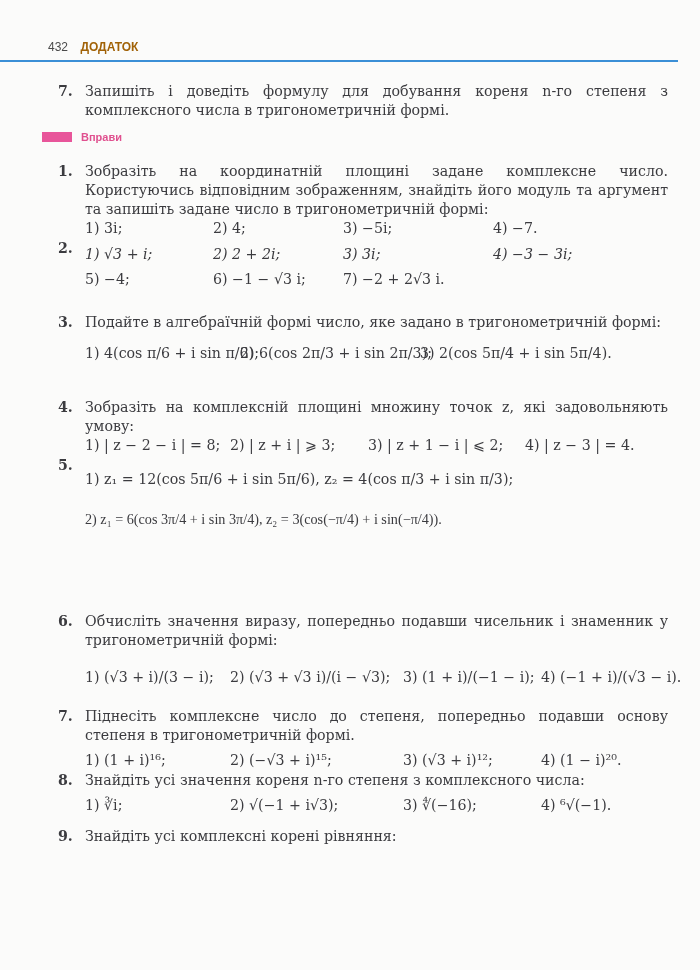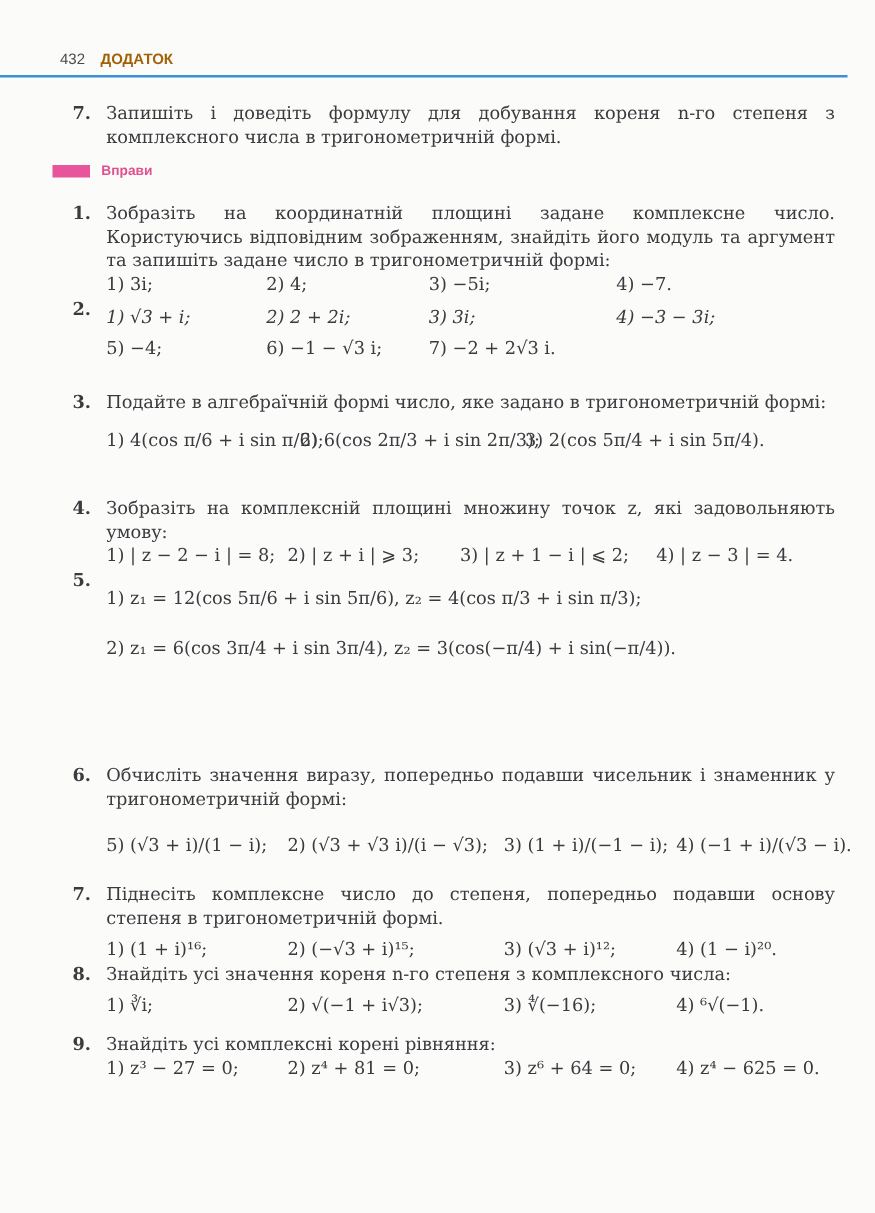--- a/index.html
+++ b/index.html
@@ -83,30 +83,30 @@
     <span style="left:283px">3) | z + 1 − i | ⩽ 2;</span>
     <span style="left:440px">4) | z − 3 | = 4.</span>
   </div>
 </div>
 
 <div class="block" style="top:456px;">
   <span class="num">5.</span>
   <div class="row" style="margin-top:14px; height:34px;">
     <span style="left:0">1) z₁ = 12(cos 5π/6 + i sin 5π/6), z₂ = 4(cos π/3 + i sin π/3);</span>
   </div>
-  <div class="row" style="margin-top:6px; height:34px;">
+  <div class="row" style="margin-top:6px; height:34px;font-family:Liberation Serif, serif;">
     <span style="left:0">2) z₁ = 6(cos 3π/4 + i sin 3π/4), z₂ = 3(cos(−π/4) + i sin(−π/4)).</span>
   </div>
 </div>
 
 <div class="block" style="top:612px;">
   <span class="num">6.</span>
   <div class="txt">Обчисліть значення виразу, попередньо подавши чисельник і знаменник у тригонометричній формі:</div>
   <div class="row" style="margin-top:18px; height:30px;">
-    <span style="left:0">5) (√3 + i)/(1 − i);</span>
+    <span style="left:0">1) (√3 + i)/(3 − i);</span>
     <span style="left:145px">2) (√3 + √3 i)/(i − √3);</span>
     <span style="left:318px">3) (1 + i)/(−1 − i);</span>
     <span style="left:456px">4) (−1 + i)/(√3 − i).</span>
   </div>
 </div>
 
 <div class="block" style="top:707px;">
   <span class="num">7.</span>
   <div class="txt">Піднесіть комплексне число до степеня, попередньо подавши основу степеня в тригонометричній формі.</div>
   <div class="row" style="margin-top:6px;">
@@ -124,19 +124,13 @@
     <span style="left:0">1) ∛i;</span>
     <span style="left:145px">2) √(−1 + i√3);</span>
     <span style="left:318px">3) ∜(−16);</span>
     <span style="left:456px">4) ⁶√(−1).</span>
   </div>
 </div>
 
 <div class="block" style="top:827px;">
   <span class="num">9.</span>
   <div class="txt">Знайдіть усі комплексні корені рівняння:</div>
-  <div class="row">
-    <span style="left:0">1) z³ − 27 = 0;</span>
-    <span style="left:145px">2) z⁴ + 81 = 0;</span>
-    <span style="left:318px">3) z⁶ + 64 = 0;</span>
-    <span style="left:456px">4) z⁴ − 625 = 0.</span>
-  </div>
 </div>
 
 </body></html>

